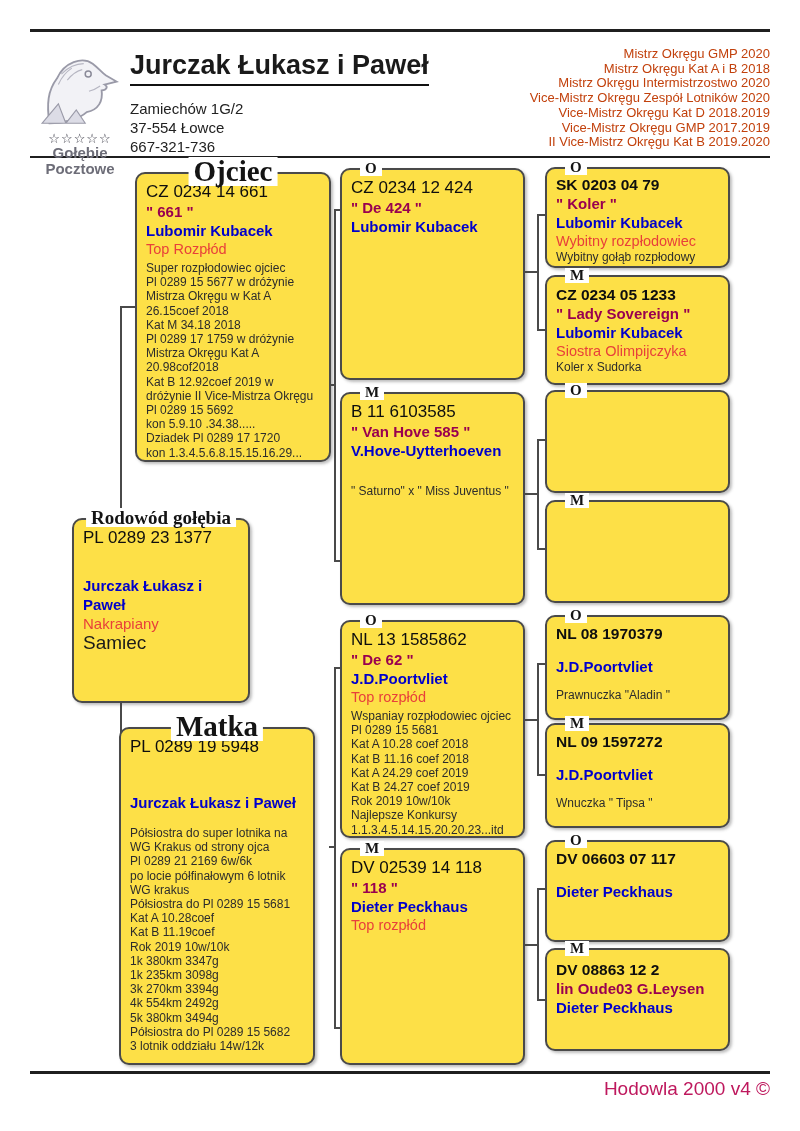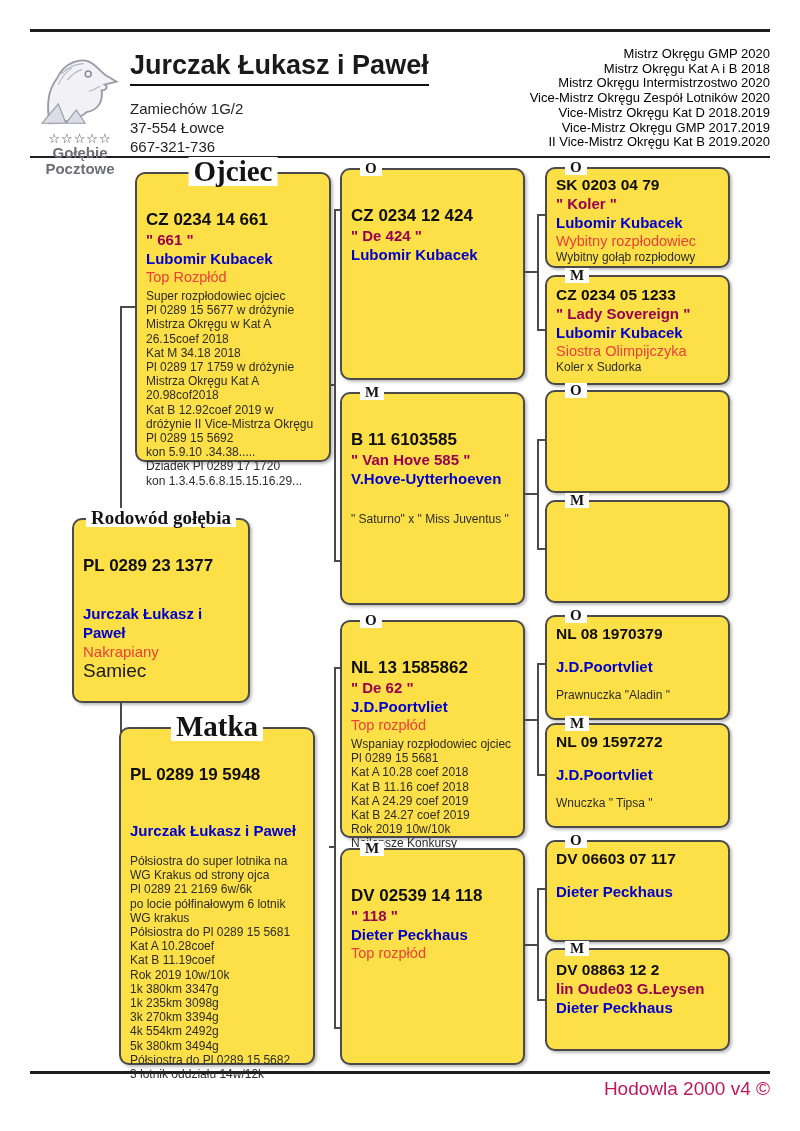--- a/index.html
+++ b/index.html
@@ -7,30 +7,30 @@
         font-family:"Liberation Sans",sans-serif;color:#1a1a1a;}
   .hr{position:absolute;background:#1f1f1f;}
   
   .logo{position:absolute;left:34px;top:50px;width:92px;text-align:center;}
   .logo-stars{font-size:13px;letter-spacing:1px;color:#3a3a46;line-height:13px;}
   .logo-text{font-size:15px;font-weight:bold;color:#6d6d78;line-height:16px;}
   .title{position:absolute;left:130px;top:50px;font-size:27px;font-weight:bold;
          border-bottom:2px solid #111;padding-bottom:3px;white-space:nowrap;}
   .address{position:absolute;left:130px;top:99px;font-size:15px;line-height:19px;color:#222;}
   .achv{position:absolute;right:30px;top:47px;text-align:right;font-size:13px;
-        line-height:14.7px;color:#000000;}
+        line-height:14.7px;color:#c2410c;}
   
   .box{position:absolute;background:#fde047;border:2px solid #4a4a4a;border-radius:10px;
        box-shadow:2px 2px 3px rgba(70,70,70,.35);box-sizing:border-box;padding:7px 9px 5px;}
   .box-label{position:absolute;background:#fff;font-family:"Liberation Serif",serif;
        font-weight:bold;color:#141414;padding:0 5px;line-height:1;}
   .side-label{top:-9px;left:18px;font-size:15px;}
   .big-label{top:-17px;left:50%;transform:translateX(-50%);font-size:29px;white-space:nowrap;}
   .mid-label{top:-12px;left:50%;transform:translateX(-50%);font-size:19px;white-space:nowrap;}
-  .ring{font-size:17px;font-weight:bold;color:#0e0e0e;line-height:21px;margin-top:28px;}
+  .ring{font-size:17px;font-weight:normal;color:#0e0e0e;line-height:21px;}
   .ring-sm{font-size:15.5px;font-weight:bold;color:#0e0e0e;line-height:19px;}
   .pname{font-size:15px;font-weight:bold;color:#990050;line-height:19px;}
   .breeder{font-size:15px;font-weight:bold;color:#0000cc;line-height:19px;}
   .hl{font-size:14.5px;color:#e8403a;line-height:18px;}
   .desc{font-size:12px;color:#2c2c2c;line-height:14.2px;white-space:pre-line;margin-top:3px;}
   .gap28{margin-top:28px;} .gap36{margin-top:36px;} .gap14{margin-top:14px;} .gap12{margin-top:12px;}
   .conn{position:absolute;background:#4a4a4a;}
   .footer{position:absolute;right:30px;top:1078px;font-size:19px;color:#be185d;}
 </style>
 </head>

